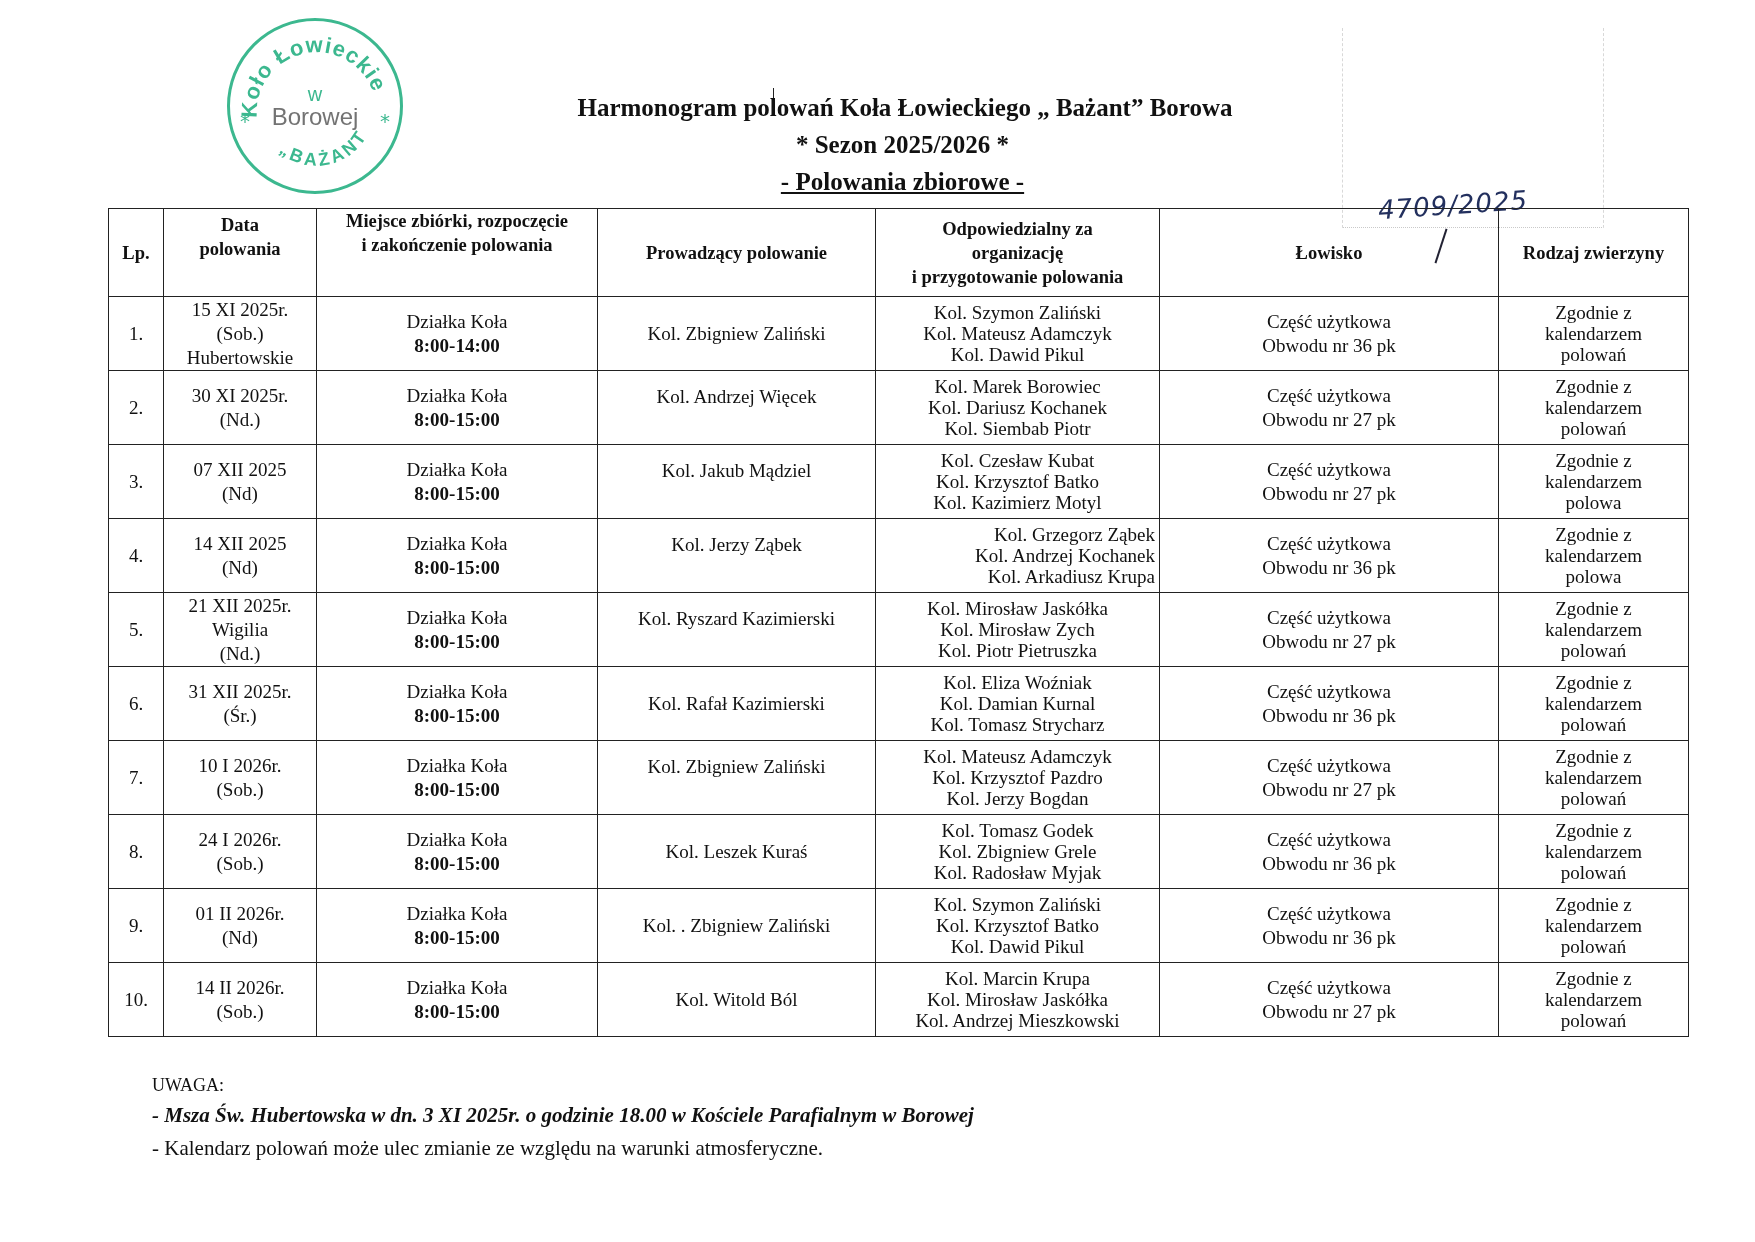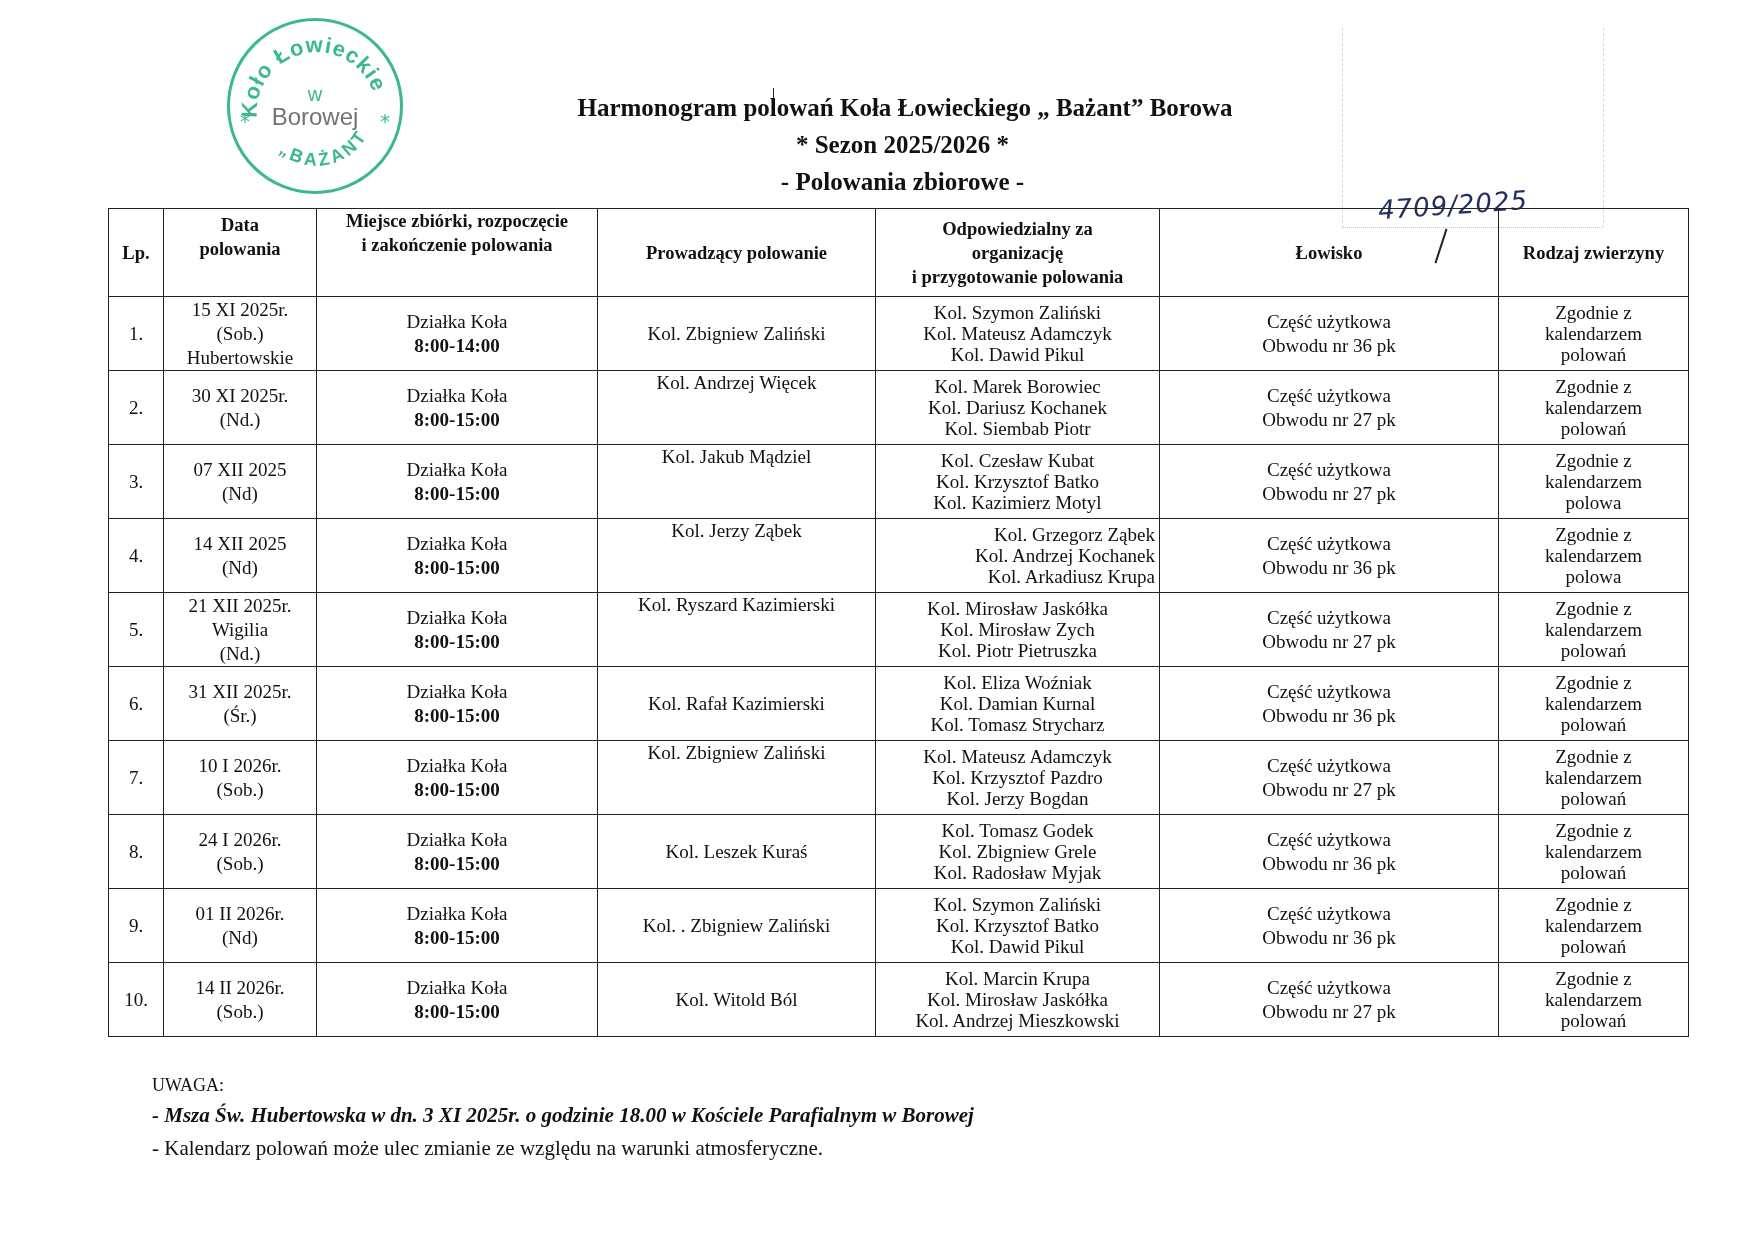--- a/index.html
+++ b/index.html
@@ -26,36 +26,36 @@
   .regnum {
     position: absolute; left: 1378px; top: 190px; font-family: "DejaVu Sans", sans-serif;
     font-style: italic; font-size: 26px; color: #23305e; transform: rotate(-4deg); letter-spacing: 1px;
   }
   .slash-mark { position: absolute; left: 1440px; top: 228px; width: 2px; height: 36px; background:#223; transform: rotate(18deg); }
   .tick-mark { position: absolute; left: 773px; top: 88px; width: 1px; height: 20px; background: #222; }
 
   .title { position: absolute; left: 0; width: 1755px; text-align: center; font-weight: bold; }
   .t1 { top: 94px; font-size: 25px; padding-left: 55px; box-sizing: border-box; }
   .t2 { top: 131px; font-size: 25px; padding-left: 50px; box-sizing: border-box; }
-  .t3 { top: 168px; font-size: 25px; padding-left: 50px; box-sizing: border-box; }
+  .t3 { top: 168px; font-size: 25px; padding-left: 50px; box-sizing: border-box; text-decoration: underline; }
 
   table.sched {
     position: absolute; left: 108px; top: 208px; width: 1580px;
     border-collapse: collapse; table-layout: fixed; font-size: 19px;
   }
   table.sched th, table.sched td {
     border: 1.5px solid #222; text-align: center; vertical-align: middle;
     padding: 0 4px; line-height: 24px; font-weight: normal;
   }
   table.sched th { font-weight: bold; font-size: 18.5px; height: 83px; }
   table.sched tbody tr { height: 74px; }
   .bold { font-weight: bold; }
   .line { display: block; }
   td.lead-cell { vertical-align: middle; margin-top: 36px; }
-  td.lead-cell.top-align { vertical-align: top; }
+  td.lead-cell.top-align { vertical-align: top; padding-top: 14px; }
 
   .notes { position: absolute; left: 152px; top: 1072px; }
   .notes .uwaga { font-size: 18px; line-height: 26px; }
   .notes .n1 { font-size: 21px; font-weight: bold; line-height: 34px; font-style: italic; }
   .notes .n2 { font-size: 21px; line-height: 32px; }
 </style>
 </head>
 <body>
 
 <div class="stamp">

